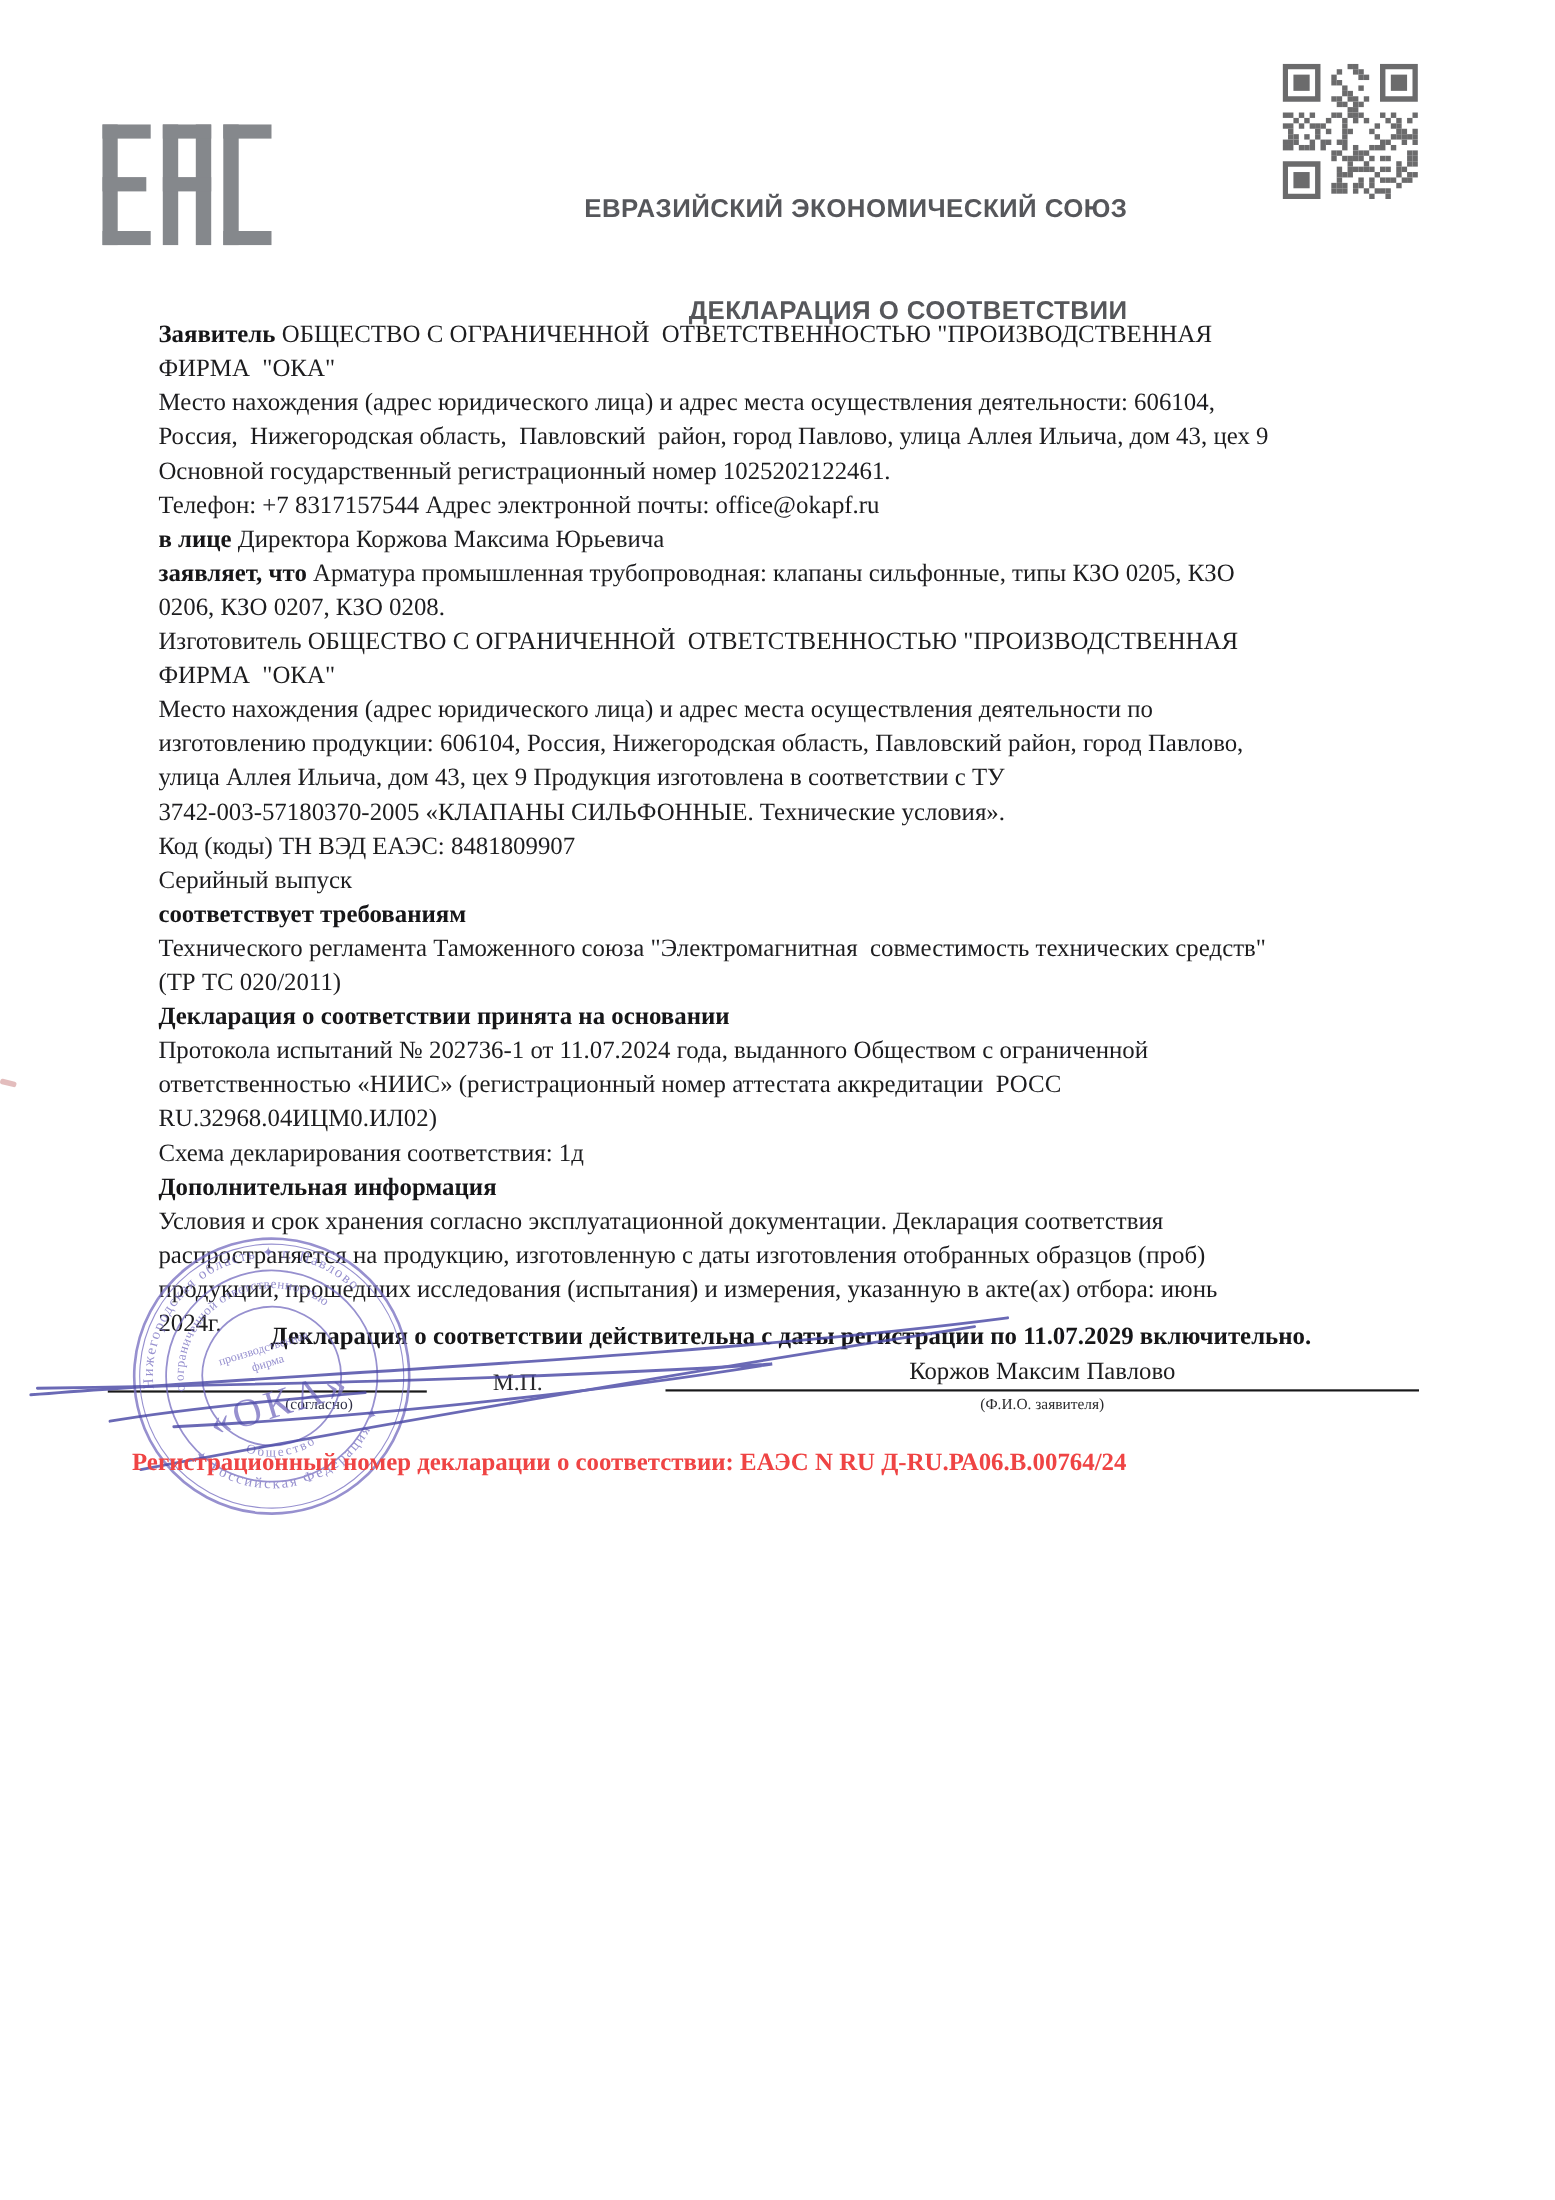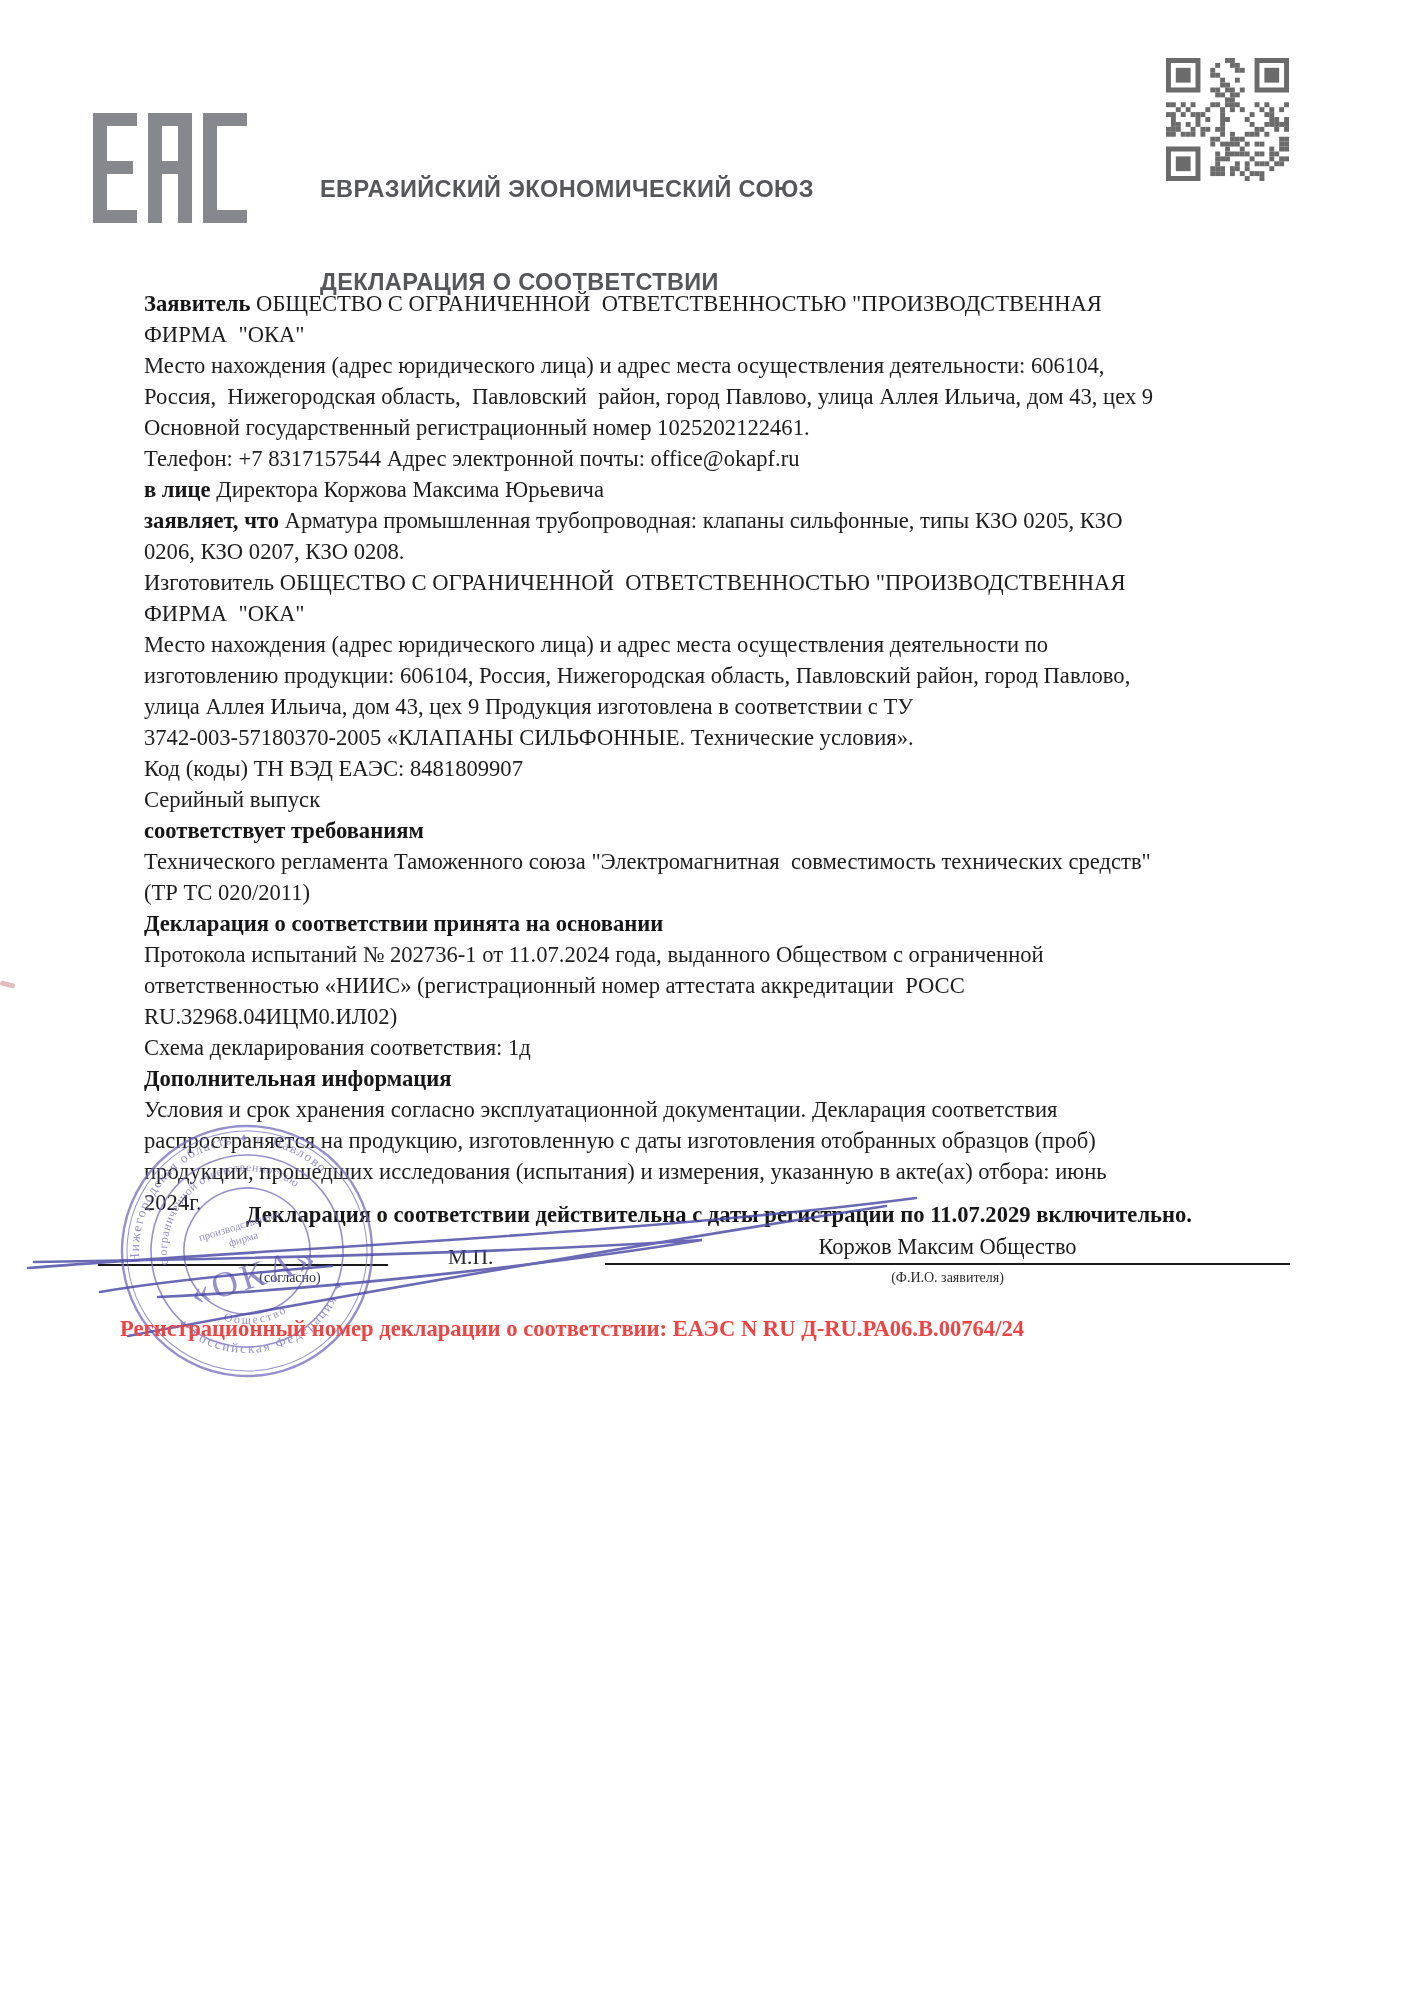--- a/index.html
+++ b/index.html
@@ -9,21 +9,21 @@
     margin:0 auto;
     background:#ffffff;
     overflow:hidden;
     font-family:"Liberation Serif", serif;
     color:#1d1d1f;
   }
   
   .eac-logo{position:absolute;left:93px;top:113px;}
   .doc-title{
     position:absolute;left:320px;top:112px;width:705px;
-    text-align:left;
+    text-align:right;
     font-family:"Liberation Sans", sans-serif;
     font-weight:bold;font-size:23.5px;line-height:31px;
     color:#56575b;letter-spacing:0.4px;
     white-space:pre;
   }
   .qr{position:absolute;left:1166px;top:58px;opacity:.82;}
   
   .body-lines{
     position:absolute;left:124px;top:288px;width:1190px;
     font-size:22.6px;line-height:31px;
@@ -275,21 +275,21 @@
         <rect x="9.8" y="98" width="14.7" height="14.7"></rect>
       </g>
     </g>
   </svg>
 
   <div class="body-lines" id="body-lines"><div class="bline"><span class="b">Заявитель</span><span> ОБЩЕСТВО С ОГРАНИЧЕННОЙ  ОТВЕТСТВЕННОСТЬЮ "ПРОИЗВОДСТВЕННАЯ</span></div><div class="bline"><span>ФИРМА  "ОКА"</span></div><div class="bline"><span>Место нахождения (адрес юридического лица) и адрес места осуществления деятельности: 606104,</span></div><div class="bline"><span>Россия,  Нижегородская область,  Павловский  район, город Павлово, улица Аллея Ильича, дом 43, цех 9</span></div><div class="bline"><span>Основной государственный регистрационный номер 1025202122461.</span></div><div class="bline"><span>Телефон: +7 8317157544 Адрес электронной почты: office@okapf.ru</span></div><div class="bline"><span class="b">в лице</span><span> Директора Коржова Максима Юрьевича</span></div><div class="bline"><span class="b">заявляет, что</span><span> Арматура промышленная трубопроводная: клапаны сильфонные, типы КЗО 0205, КЗО</span></div><div class="bline"><span>0206, КЗО 0207, КЗО 0208.</span></div><div class="bline"><span>Изготовитель ОБЩЕСТВО С ОГРАНИЧЕННОЙ  ОТВЕТСТВЕННОСТЬЮ "ПРОИЗВОДСТВЕННАЯ</span></div><div class="bline"><span>ФИРМА  "ОКА"</span></div><div class="bline"><span>Место нахождения (адрес юридического лица) и адрес места осуществления деятельности по</span></div><div class="bline"><span>изготовлению продукции: 606104, Россия, Нижегородская область, Павловский район, город Павлово,</span></div><div class="bline"><span>улица Аллея Ильича, дом 43, цех 9 Продукция изготовлена в соответствии с ТУ</span></div><div class="bline"><span>3742-003-57180370-2005 «КЛАПАНЫ СИЛЬФОННЫЕ. Технические условия».</span></div><div class="bline"><span>Код (коды) ТН ВЭД ЕАЭС: 8481809907</span></div><div class="bline"><span>Серийный выпуск</span></div><div class="bline"><span class="b">соответствует требованиям</span></div><div class="bline"><span>Технического регламента Таможенного союза "Электромагнитная  совместимость технических средств"</span></div><div class="bline"><span>(ТР ТС 020/2011)</span></div><div class="bline"><span class="b">Декларация о соответствии принята на основании</span></div><div class="bline"><span>Протокола испытаний № 202736-1 от 11.07.2024 года, выданного Обществом с ограниченной</span></div><div class="bline"><span>ответственностью «НИИС» (регистрационный номер аттестата аккредитации  РОСС</span></div><div class="bline"><span>RU.32968.04ИЦМ0.ИЛ02)</span></div><div class="bline"><span>Схема декларирования соответствия: 1д</span></div><div class="bline"><span class="b">Дополнительная информация</span></div><div class="bline"><span>Условия и срок хранения согласно эксплуатационной документации. Декларация соответствия</span></div><div class="bline"><span>распространяется на продукцию, изготовленную с даты изготовления отобранных образцов (проб)</span></div><div class="bline"><span>продукции, прошедших исследования (испытания) и измерения, указанную в акте(ах) отбора: июнь</span></div><div class="bline"><span>2024г.</span></div></div>
 
   <div class="validity">Декларация о соответствии действительна с даты регистрации по 11.07.2029 включительно.</div>
 
   <div class="mp">М.П.</div>
-  <div class="fio-name">Коржов Максим Общество</div>
+  <div class="fio-name">Коржов Максим Павлово</div>
   <div class="fio-line"></div>
   <div class="fio-caption">(Ф.И.О. заявителя)</div>
   <div class="sign-line"></div>
   <div class="sign-caption">(согласно)</div>
 
   <svg class="stamp" width="270" height="270" viewBox="0 0 270 270">
     <defs>
       <path id="st-top-outer" d="M 27 135 A 108 108 0 0 1 243 135"></path>
       <path id="st-bot-outer" d="M 33 135 A 102 102 0 0 0 237 135"></path>
       <path id="st-top-mid" d="M 55 135 A 80 80 0 0 1 215 135"></path>

